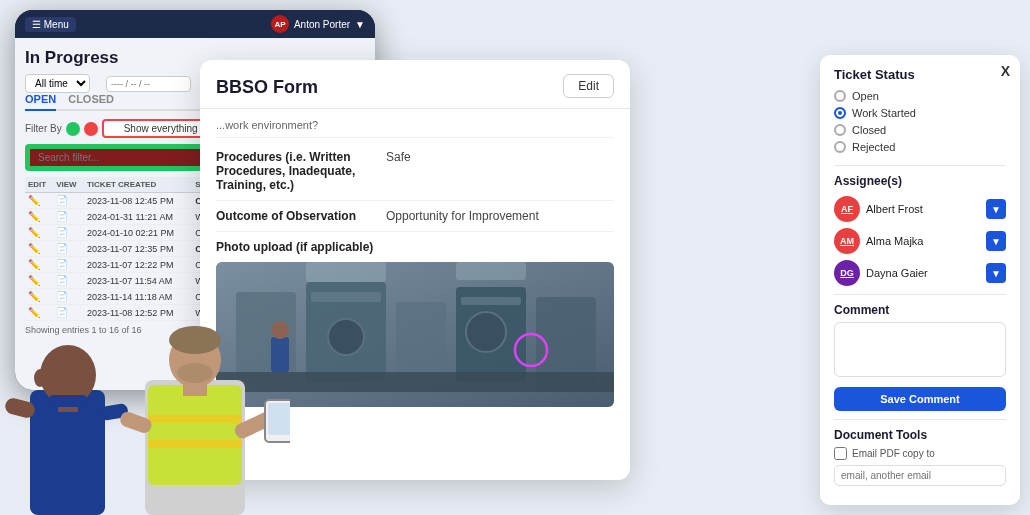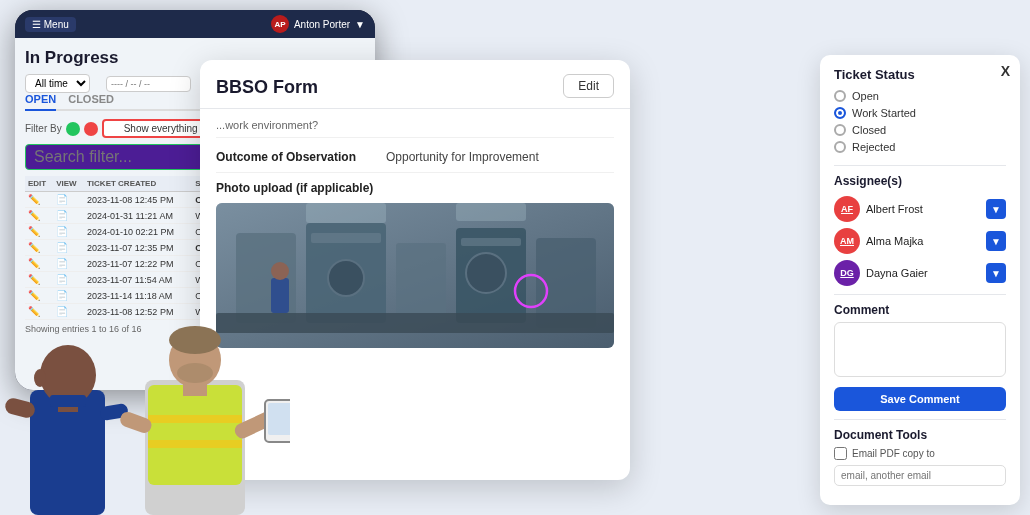--- a/index.html
+++ b/index.html
@@ -122,26 +122,26 @@
     .filter-select2 {
       background: white;
       border: 1px solid #ccc;
       border-radius: 4px;
       font-size: 10px;
       padding: 1px 4px;
       color: #333;
     }
 
     .search-bar {
-      background: #4c1d95;
-      border: 1px solid #22c55e;
+      background: #7f1d1d;
+      border: 5px solid #22c55e;
       border-radius: 4px;
       width: 100%;
       padding: 3px 8px;
-      font-size: 16px;
+      font-size: 10px;
       color: #999;
       margin-bottom: 6px;
     }
 
     .data-table {
       width: 100%;
       border-collapse: collapse;
       font-size: 9px;
     }
     .data-table th {
@@ -553,20 +553,24 @@
   <div class="bbso-header">
     <span class="bbso-title">BBSO Form</span>
     <button class="edit-btn">Edit</button>
   </div>
   <div class="bbso-body">
 
     <div style="font-size:11px;color:#666;border-bottom:1px solid #f0f0f0;padding-bottom:6px;margin-bottom:4px;">
       ...work environment?
     </div>
     <div class="bbso-row">
+      <span class="bbso-label">Procedures (i.e. Written Procedures, Inadequate, Training, etc.)</span>
+      <span class="bbso-value">Safe</span>
+    </div>
+    <div class="bbso-row">
       <span class="bbso-label">Outcome of Observation</span>
       <span class="bbso-value">Opportunity for Improvement</span>
     </div>
     <div class="photo-section">
       <div class="photo-label">Photo upload (if applicable)</div>
       <div class="photo-placeholder">
         <svg class="factory-svg" viewBox="0 0 398 145" xmlns="http://www.w3.org/2000/svg">
           <defs>
             <linearGradient id="bg" x1="0" y1="0" x2="1" y2="1">
               <stop offset="0%" stop-color="#7a8fa0"></stop>

